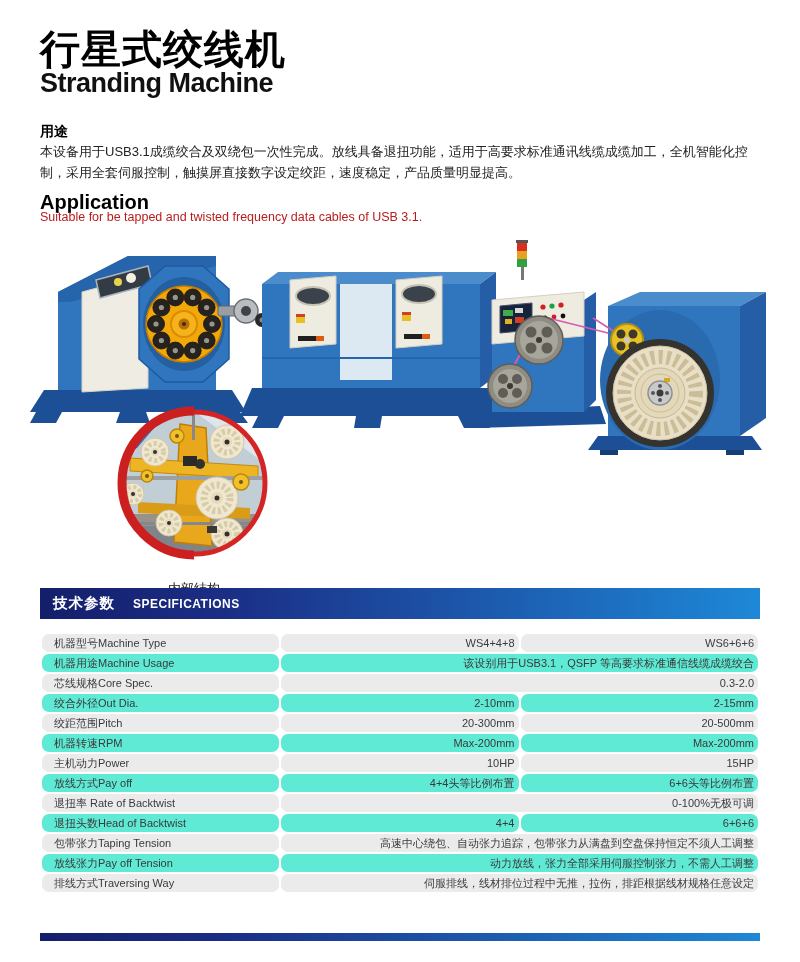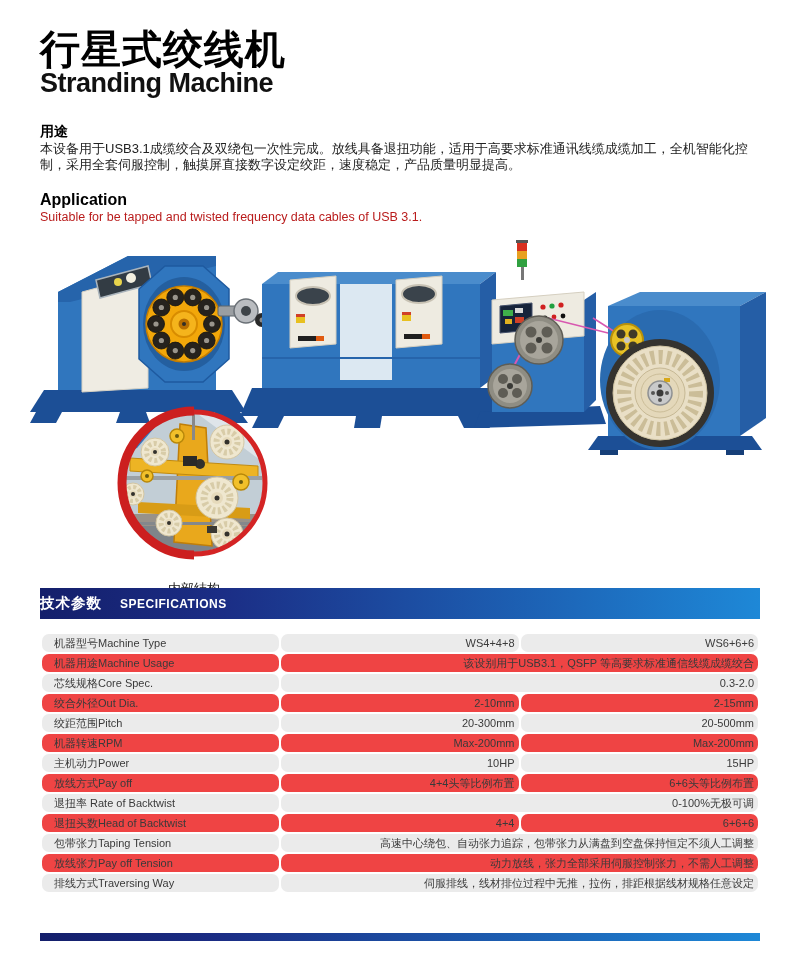--- a/index.html
+++ b/index.html
@@ -3,40 +3,40 @@
 <meta charset="utf-8">
 <style>
   * { margin:0; padding:0; box-sizing:border-box; }
   body { background:#fff; font-family:"Liberation Sans", sans-serif; }
   .page { position:relative; width:800px; height:962px; background:#ffffff; overflow:hidden; margin:0 auto; }
 
   .title-zh { position:absolute; left:40px; top:22px; font-size:40px; font-weight:900; color:#000; letter-spacing:1px; }
   .title-en { position:absolute; left:40px; top:68px; font-size:27px; font-weight:700; color:#111; letter-spacing:-0.5px; }
 
   .usage-h   { position:absolute; left:40px; top:123px; font-size:14px; font-weight:700; color:#000; }
-  .usage-p   { position:absolute; left:40px; top:141px; width:724px; font-size:13px; line-height:16px; color:#222; }
-  .app-h     { position:absolute; left:40px; top:191px; font-size:16px; font-weight:700; color:#000; }
+  .usage-p   { position:absolute; left:40px; top:141px; width:724px; font-size:13px; line-height:21px; color:#222; }
+  .app-h     { position:absolute; left:40px; top:191px; font-size:20px; font-weight:700; color:#000; }
   .app-p     { position:absolute; left:40px; top:210px; font-size:12.5px; color:#b91c1c; }
 
   .machine-svg { position:absolute; left:0; top:240px; }
   .inset-svg   { position:absolute; left:117px; top:406px; }
   .inset-caption { position:absolute; left:117px; top:580px; width:154px; text-align:center; font-size:13px; color:#222; }
 
   .specs-bar { position:absolute; left:40px; top:588px; width:720px; height:31px;
                background:linear-gradient(to right,#141f6b 0%,#1b2d85 25%,#1e88d7 100%);
-               color:#fff; display:flex; align-items:center; }
+               color:#fff; display:flex; align-items:center; padding-left:13px; }
   .specs-bar .zh { font-size:14.5px; font-weight:700; letter-spacing:1px; }
   .specs-bar .en { font-size:12px; font-weight:700; margin-left:18px; letter-spacing:0.5px; }
 
   table.specs { position:absolute; left:40px; top:632px; width:720px;
                 border-collapse:separate; border-spacing:2px 2px; table-layout:fixed; }
   table.specs td { height:18px; font-size:11px; color:#3a3a3a; padding:1px 4px; vertical-align:middle;border-radius:7px; }
   table.specs td.lbl { width:237px; text-align:left; padding-left:12px; }
   table.specs tr.dark td  { background:#ebebeb; }
-  table.specs tr.light td { background:#ef4444; }
+  table.specs tr.light td { background:#5eead4; }
   table.specs td.val { text-align:right; }
 
   .footer-bar { position:absolute; left:40px; top:933px; width:720px; height:8px;
                 background:linear-gradient(to right,#141f6b 0%,#1b2d85 25%,#1e88d7 100%); }
 </style>
 </head>
 <body>
 
 <div class="page">
 

